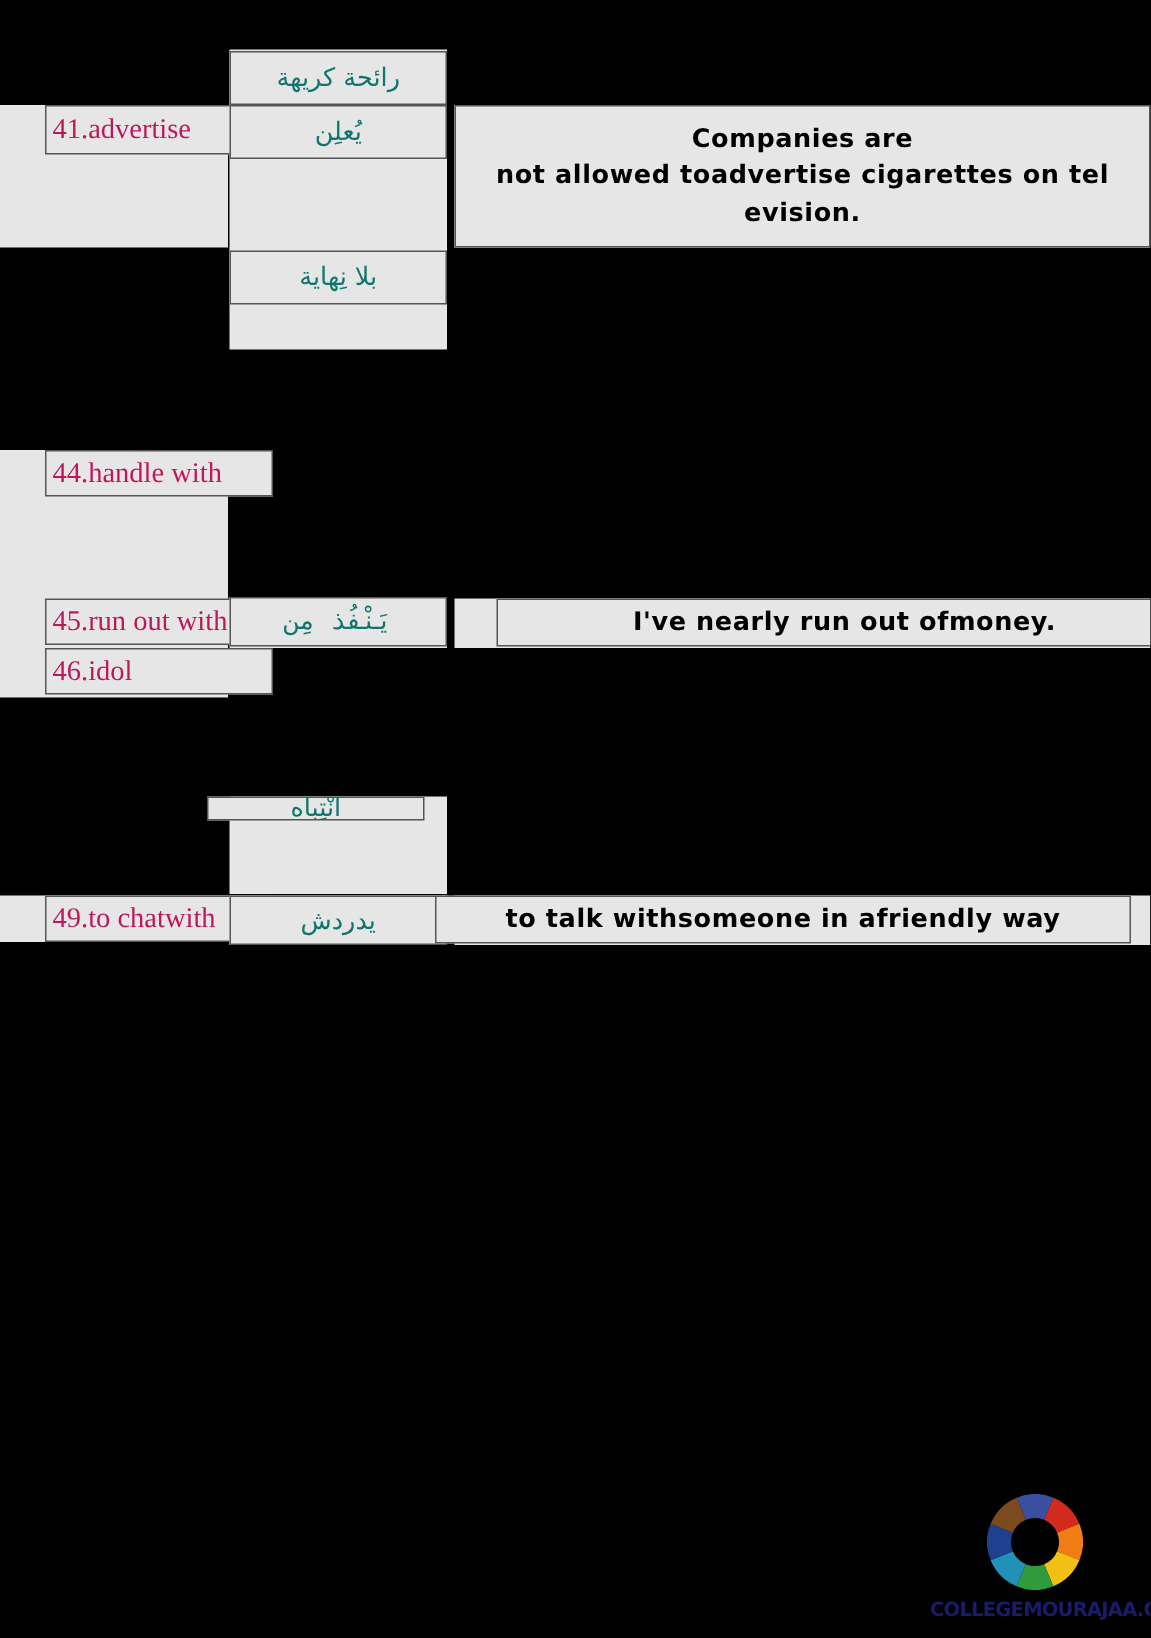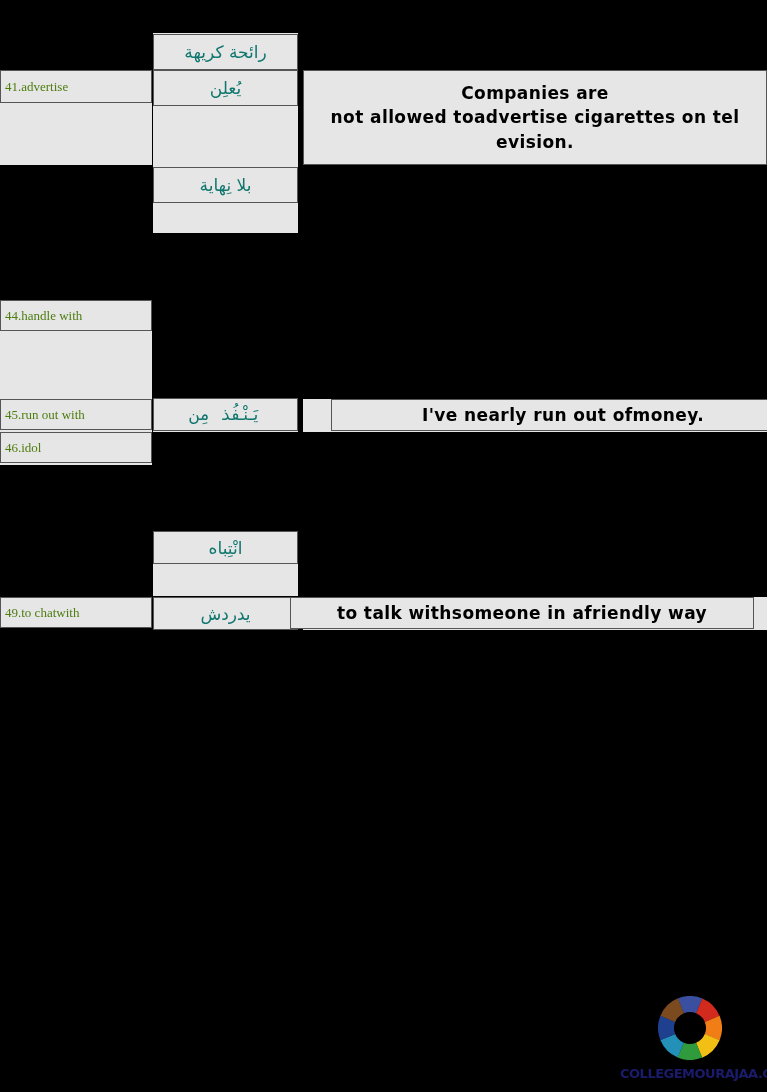--- a/index.html
+++ b/index.html
@@ -28,25 +28,26 @@
     background: #e6e6e6;
     border: 1px solid #555555;
     box-sizing: border-box;
     display: flex;
     align-items: center;
     overflow: hidden;
   }
 
   .cell.en {
     font-family: "Liberation Serif", serif;
-    font-size: 13px;
-    color: #4d7c0f;
+    font-size: 19px;
+    color: #be185d;
     justify-content: flex-start;
     padding-left: 4px;
     letter-spacing: 0px;
+    margin-left: 30px;
   }
 
   .cell.ar {
     font-family: "DejaVu Sans", sans-serif;
     font-size: 17px;
     color: #0f766e;
     justify-content: center;
     direction: rtl;
     text-align: center;
   }
@@ -150,21 +151,21 @@
 
   <div class="cell en" style="left:0px; top:432px; width:152px; height:31px;">
     <span>46.idol</span>
   </div>
 
   <div class="block" style="left:153px; top:531px; width:145px; height:65px;"></div>
   <div class="block" style="left:0px; top:597px; width:152px; height:31px;"></div>
   <div class="block" style="left:153px; top:597px; width:145px; height:33px;"></div>
   <div class="block" style="left:303px; top:597px; width:464px; height:33px;"></div>
 
-  <div class="cell ar" style="left:153px; top:531px; width:145px; height:33px;">
+  <div class="cell ar" style="left:138px; top:531px; width:145px; height:16px;">
     <span>انْتِباه</span>
   </div>
 
   <div class="cell en" style="left:0px; top:597px; width:152px; height:31px;">
     <span>49.to chatwith</span>
   </div>
 
   <div class="cell ar" style="left:153px; top:597px; width:145px; height:33px;">
     <span>يدردش</span>
   </div>

